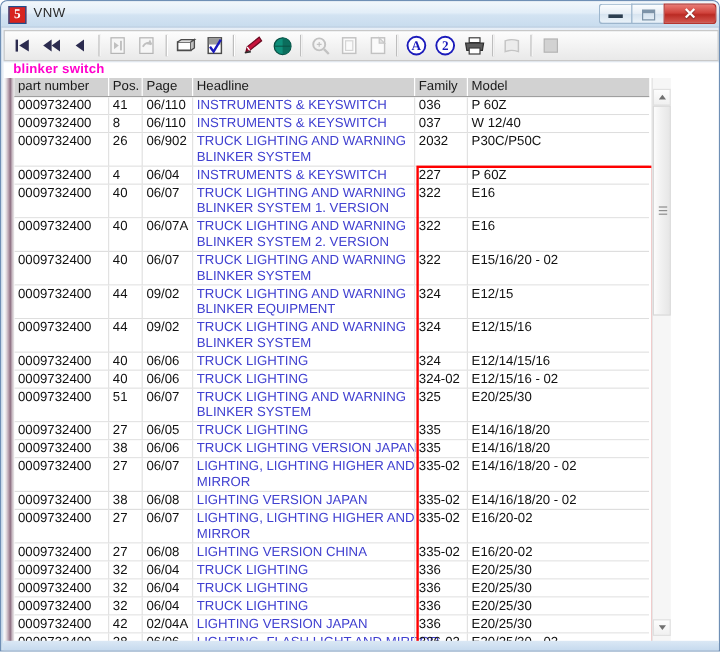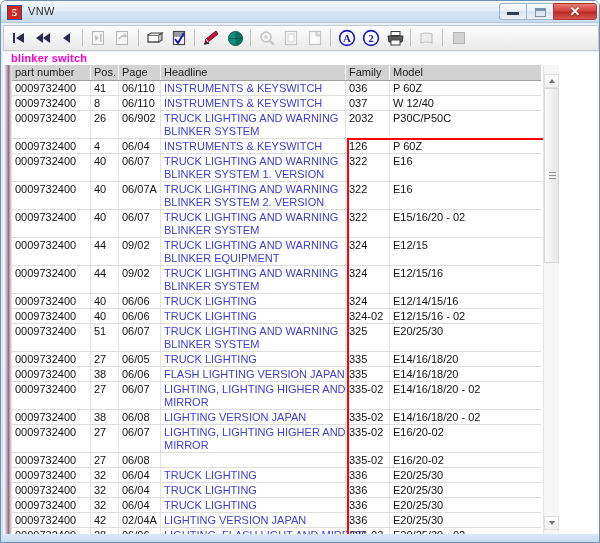--- a/index.html
+++ b/index.html
@@ -519,21 +519,21 @@
           <div class="vsep" style="left: 106px; height: 28px;"></div>
           <div class="vsep" style="left: 148px; height: 28px;"></div>
           <div class="vsep" style="left: 333px; height: 28px;"></div>
           <div class="vsep" style="left: 377px; height: 28px;"></div>
         </div>
         <div class="row" style="height: 15px;">
           <div class="cell c-part">0009732400</div>
           <div class="cell c-pos">4</div>
           <div class="cell c-page">06/04</div>
           <div class="cell c-head">INSTRUMENTS &amp; KEYSWITCH</div>
-          <div class="cell c-fam">126</div>
+          <div class="cell c-fam">227</div>
           <div class="cell c-mod">P 60Z</div>
           <div class="vsep" style="left: 78px; height: 15px;"></div>
           <div class="vsep" style="left: 106px; height: 15px;"></div>
           <div class="vsep" style="left: 148px; height: 15px;"></div>
           <div class="vsep" style="left: 333px; height: 15px;"></div>
           <div class="vsep" style="left: 377px; height: 15px;"></div>
         </div>
         <div class="row" style="height: 28px;">
           <div class="cell c-part">0009732400</div>
           <div class="cell c-pos">40</div>
@@ -654,21 +654,21 @@
           <div class="vsep" style="left: 78px; height: 15px;"></div>
           <div class="vsep" style="left: 106px; height: 15px;"></div>
           <div class="vsep" style="left: 148px; height: 15px;"></div>
           <div class="vsep" style="left: 333px; height: 15px;"></div>
           <div class="vsep" style="left: 377px; height: 15px;"></div>
         </div>
         <div class="row" style="height: 15px;">
           <div class="cell c-part">0009732400</div>
           <div class="cell c-pos">38</div>
           <div class="cell c-page">06/06</div>
-          <div class="cell c-head">FLASH LIGHTING VERSION JAPAN</div>
+          <div class="cell c-head">TRUCK LIGHTING VERSION JAPAN</div>
           <div class="cell c-fam">335</div>
           <div class="cell c-mod">E14/16/18/20</div>
           <div class="vsep" style="left: 78px; height: 15px;"></div>
           <div class="vsep" style="left: 106px; height: 15px;"></div>
           <div class="vsep" style="left: 148px; height: 15px;"></div>
           <div class="vsep" style="left: 333px; height: 15px;"></div>
           <div class="vsep" style="left: 377px; height: 15px;"></div>
         </div>
         <div class="row" style="height: 28px;">
           <div class="cell c-part">0009732400</div>
@@ -708,20 +708,21 @@
           <div class="vsep" style="left: 78px; height: 28px;"></div>
           <div class="vsep" style="left: 106px; height: 28px;"></div>
           <div class="vsep" style="left: 148px; height: 28px;"></div>
           <div class="vsep" style="left: 333px; height: 28px;"></div>
           <div class="vsep" style="left: 377px; height: 28px;"></div>
         </div>
         <div class="row" style="height: 15px;">
           <div class="cell c-part">0009732400</div>
           <div class="cell c-pos">27</div>
           <div class="cell c-page">06/08</div>
+          <div class="cell c-head">LIGHTING VERSION CHINA</div>
           <div class="cell c-fam">335-02</div>
           <div class="cell c-mod">E16/20-02</div>
           <div class="vsep" style="left: 78px; height: 15px;"></div>
           <div class="vsep" style="left: 106px; height: 15px;"></div>
           <div class="vsep" style="left: 148px; height: 15px;"></div>
           <div class="vsep" style="left: 333px; height: 15px;"></div>
           <div class="vsep" style="left: 377px; height: 15px;"></div>
         </div>
         <div class="row" style="height: 15px;">
           <div class="cell c-part">0009732400</div>

